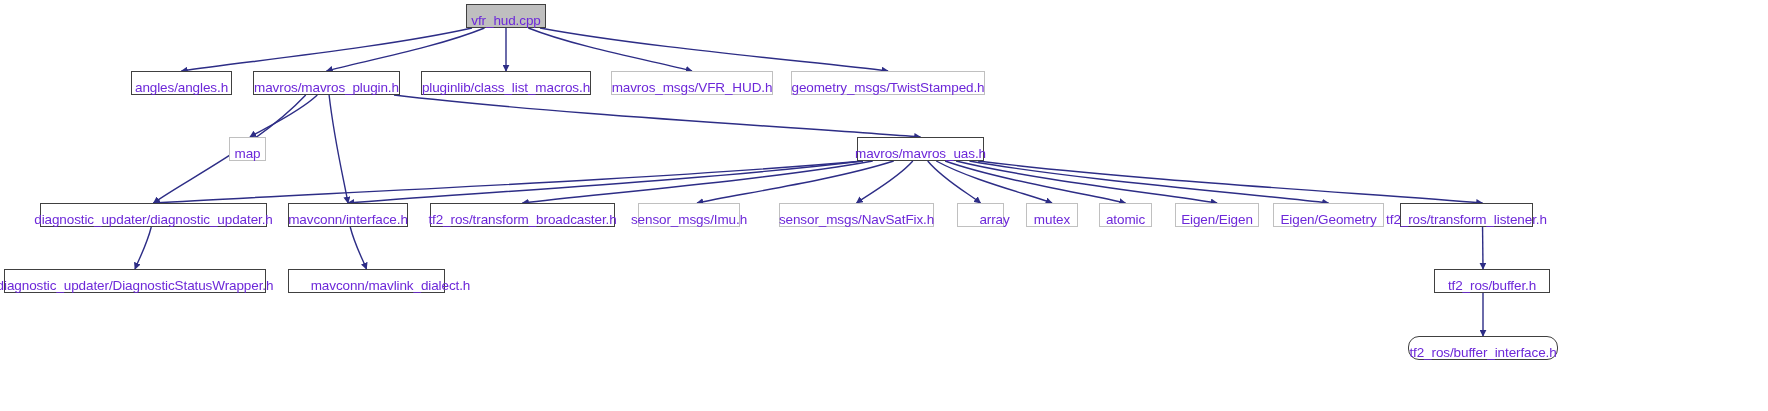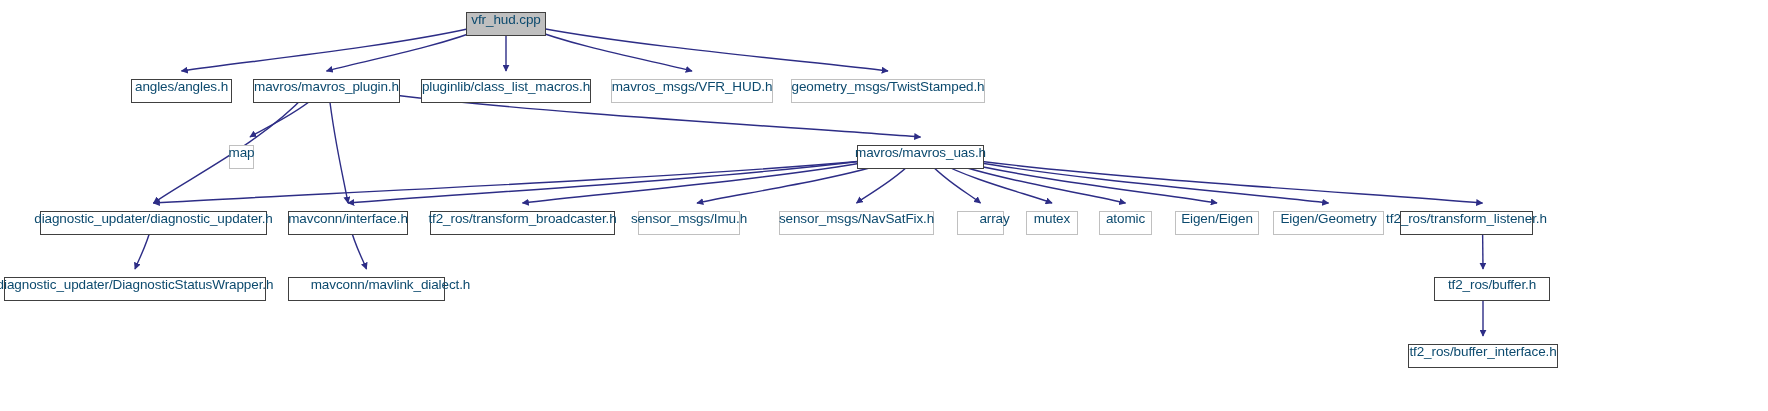--- a/index.html
+++ b/index.html
@@ -22,32 +22,31 @@
     left: 0;
     top: 0;
     width: 1768px;
     height: 411px;
     pointer-events: none;
   }
   .node {
     position: absolute;
     box-sizing: border-box;
     display: flex;
-    align-items: flex-start;
+    align-items: flex-end;
     justify-content: center;
     height: 24px;
     background: #ffffff;
     border: 1px solid #c0c0c0;
     font-size: 13.5px;
     line-height: 1;
-    color: #0c4a6e;
+    color: #6d28d9;
     white-space: nowrap;
     letter-spacing: -0.1px;
     z-index: 2;
-    margin-top: 8px;
   }
   .node.bold {
     border: 1.6px solid #404040;
   }
   .node.root {
     background: #bfbfbf;
     border: 1.6px solid #404040;
   }
   .node-label {
     display: block;
@@ -103,21 +102,21 @@
       </div>
       <div class="node bold" style="left: 421px; top: 71px; width: 170px;">
         <span class="node-label">pluginlib/class_list_macros.h</span>
       </div>
       <div class="node" style="left: 611px; top: 71px; width: 162px;">
         <span class="node-label">mavros_msgs/VFR_HUD.h</span>
       </div>
       <div class="node" style="left: 791px; top: 71px; width: 194px;">
         <span class="node-label">geometry_msgs/TwistStamped.h</span>
       </div>
-      <div class="node" style="left: 229px; top: 137px; width: 25px;">
+      <div class="node" style="left: 229px; top: 137px; width: 37px;">
         <span class="node-label">map</span>
       </div>
       <div class="node bold" style="left: 857px; top: 137px; width: 127px;">
         <span class="node-label">mavros/mavros_uas.h</span>
       </div>
       <div class="node bold" style="left: 40px; top: 203px; width: 227px;">
         <span class="node-label">diagnostic_updater/diagnostic_updater.h</span>
       </div>
       <div class="node bold" style="left: 288px; top: 203px; width: 120px;">
         <span class="node-label">mavconn/interface.h</span>
@@ -151,17 +150,17 @@
       </div>
       <div class="node bold" style="left: 4px; top: 269px; width: 262px;">
         <span class="node-label">diagnostic_updater/DiagnosticStatusWrapper.h</span>
       </div>
       <div class="node bold" style="left: 288px; top: 269px; width: 157px; padding-left: 48px;">
         <span class="node-label">mavconn/mavlink_dialect.h</span>
       </div>
       <div class="node bold" style="left: 1434px; top: 269px; width: 116px;">
         <span class="node-label">tf2_ros/buffer.h</span>
       </div>
-      <div class="node bold" style="left: 1408px; top: 336px; width: 150px;">
+      <div class="node bold" style="left: 1408px; top: 336px; width: 150px; border-radius: 11px;">
         <span class="node-label">tf2_ros/buffer_interface.h</span>
       </div>
     </div>
 </div>
 
 </body></html>

